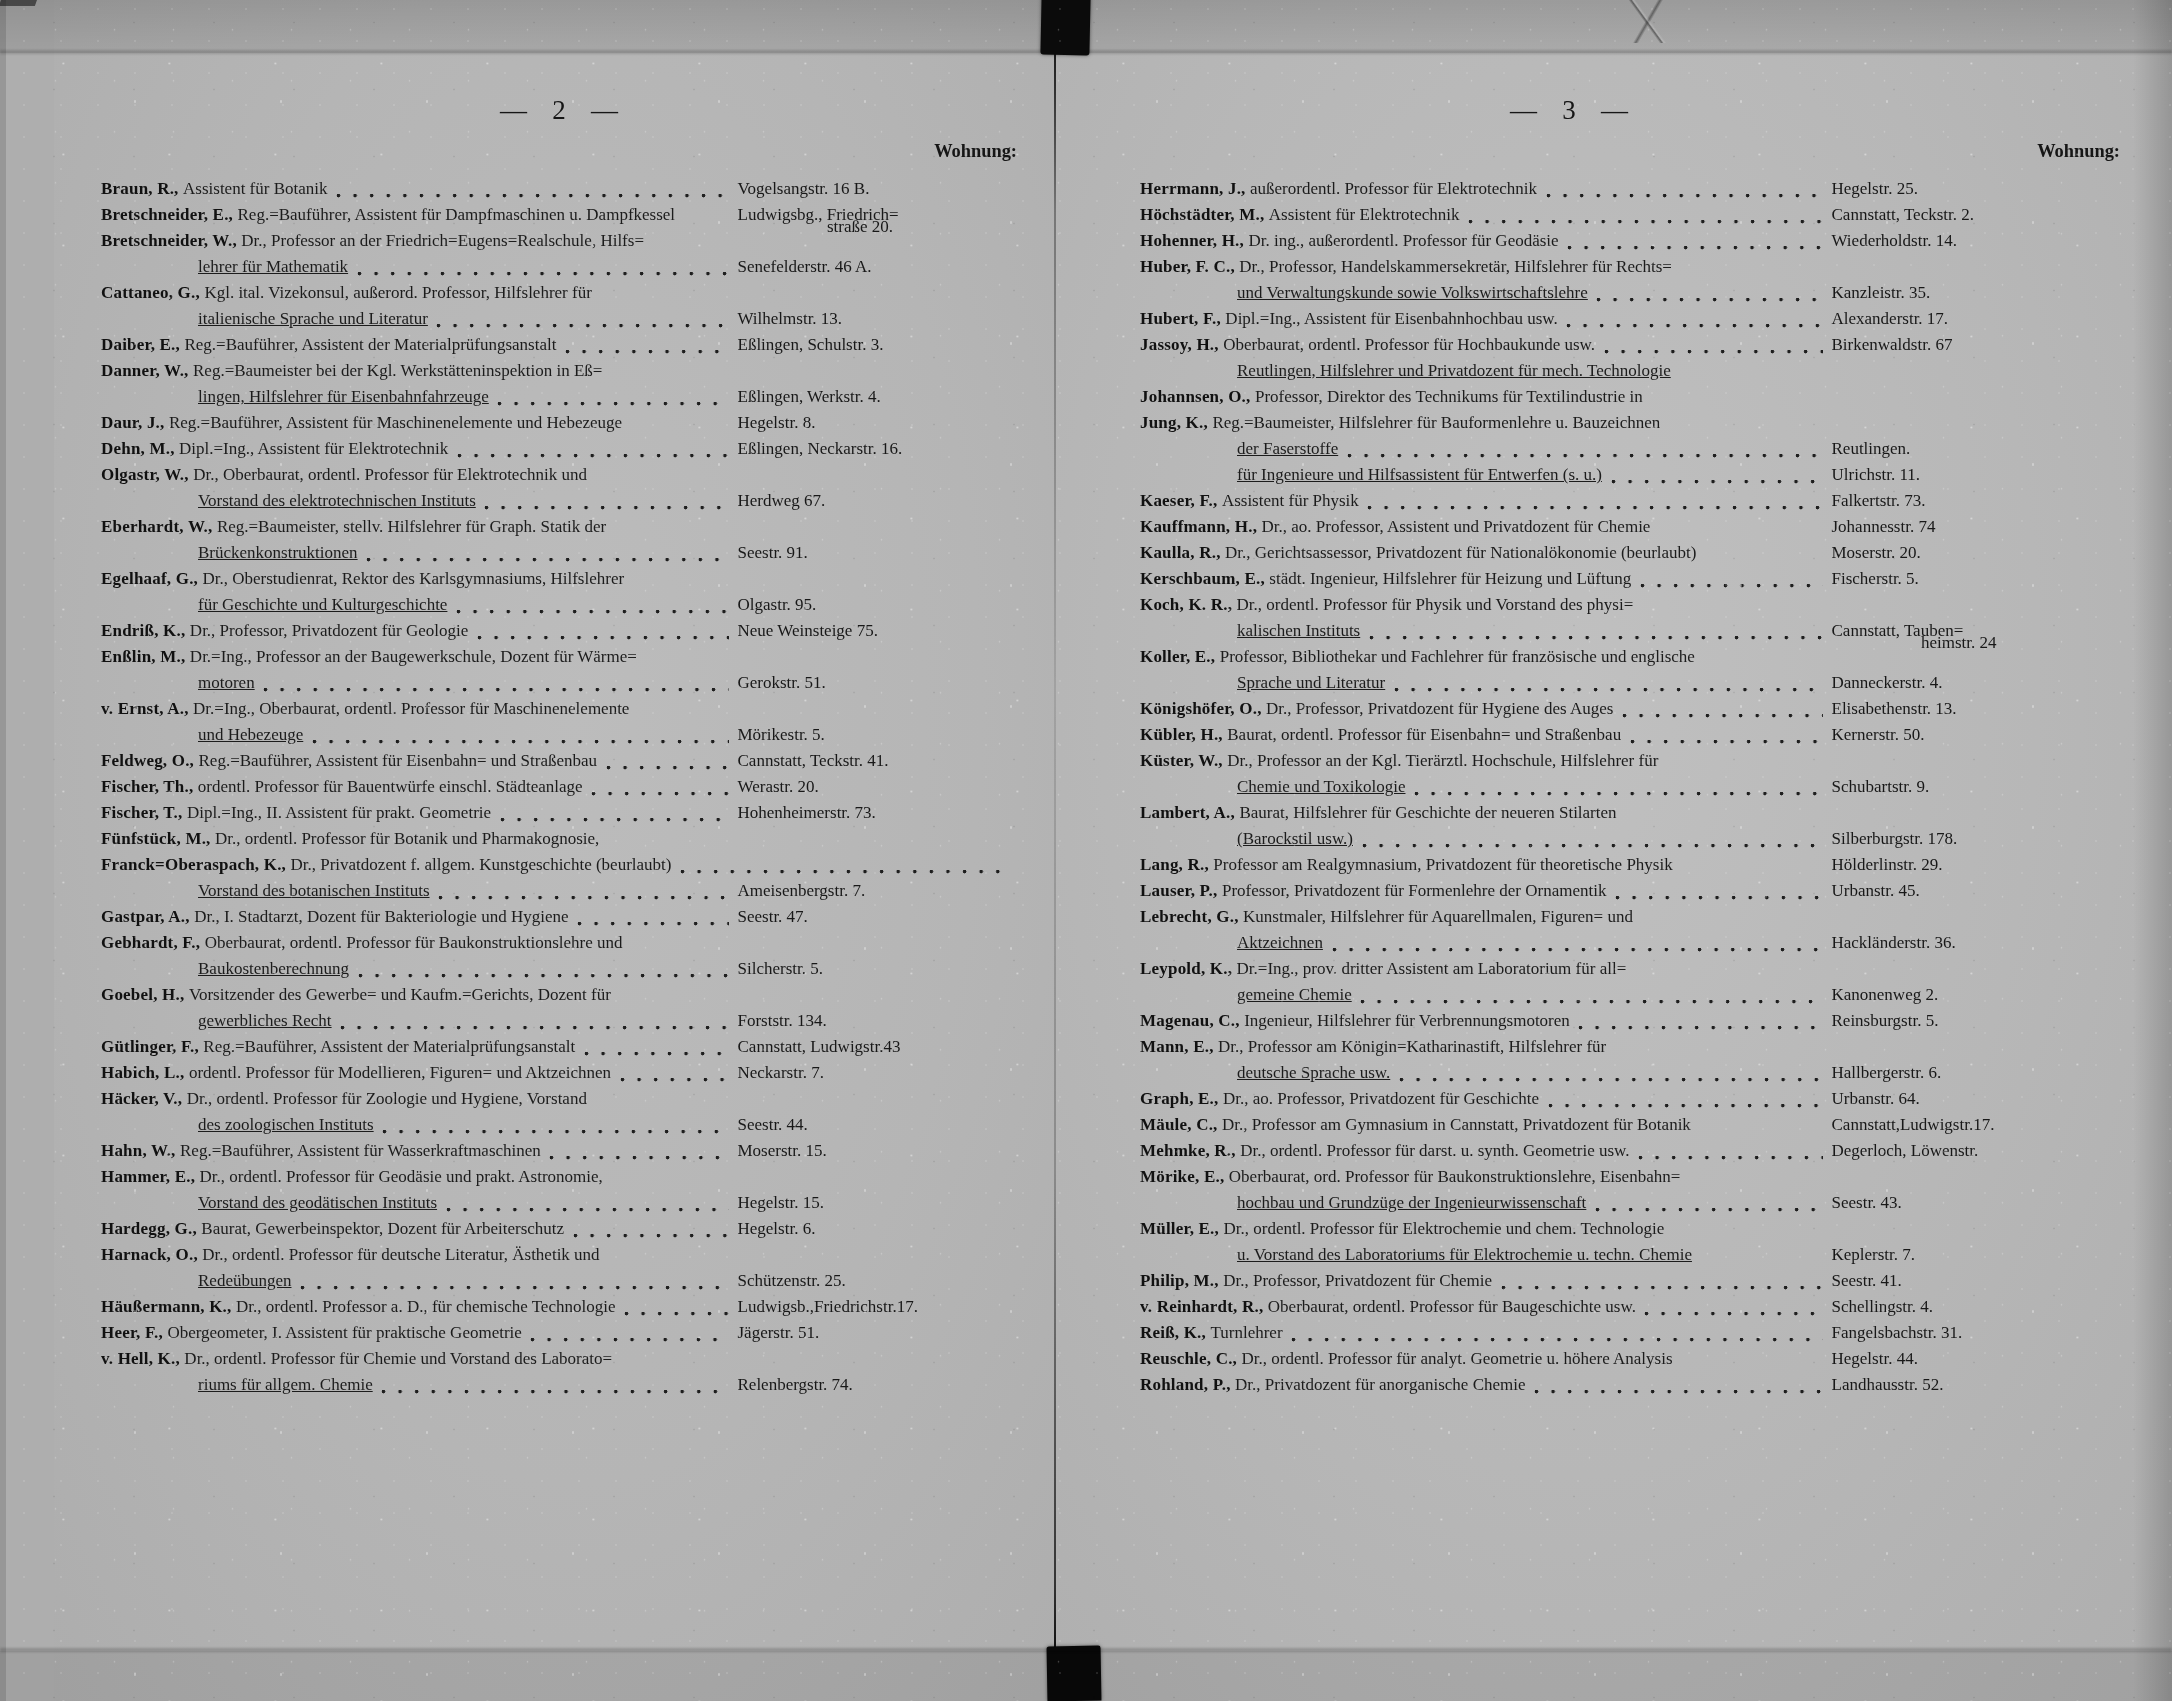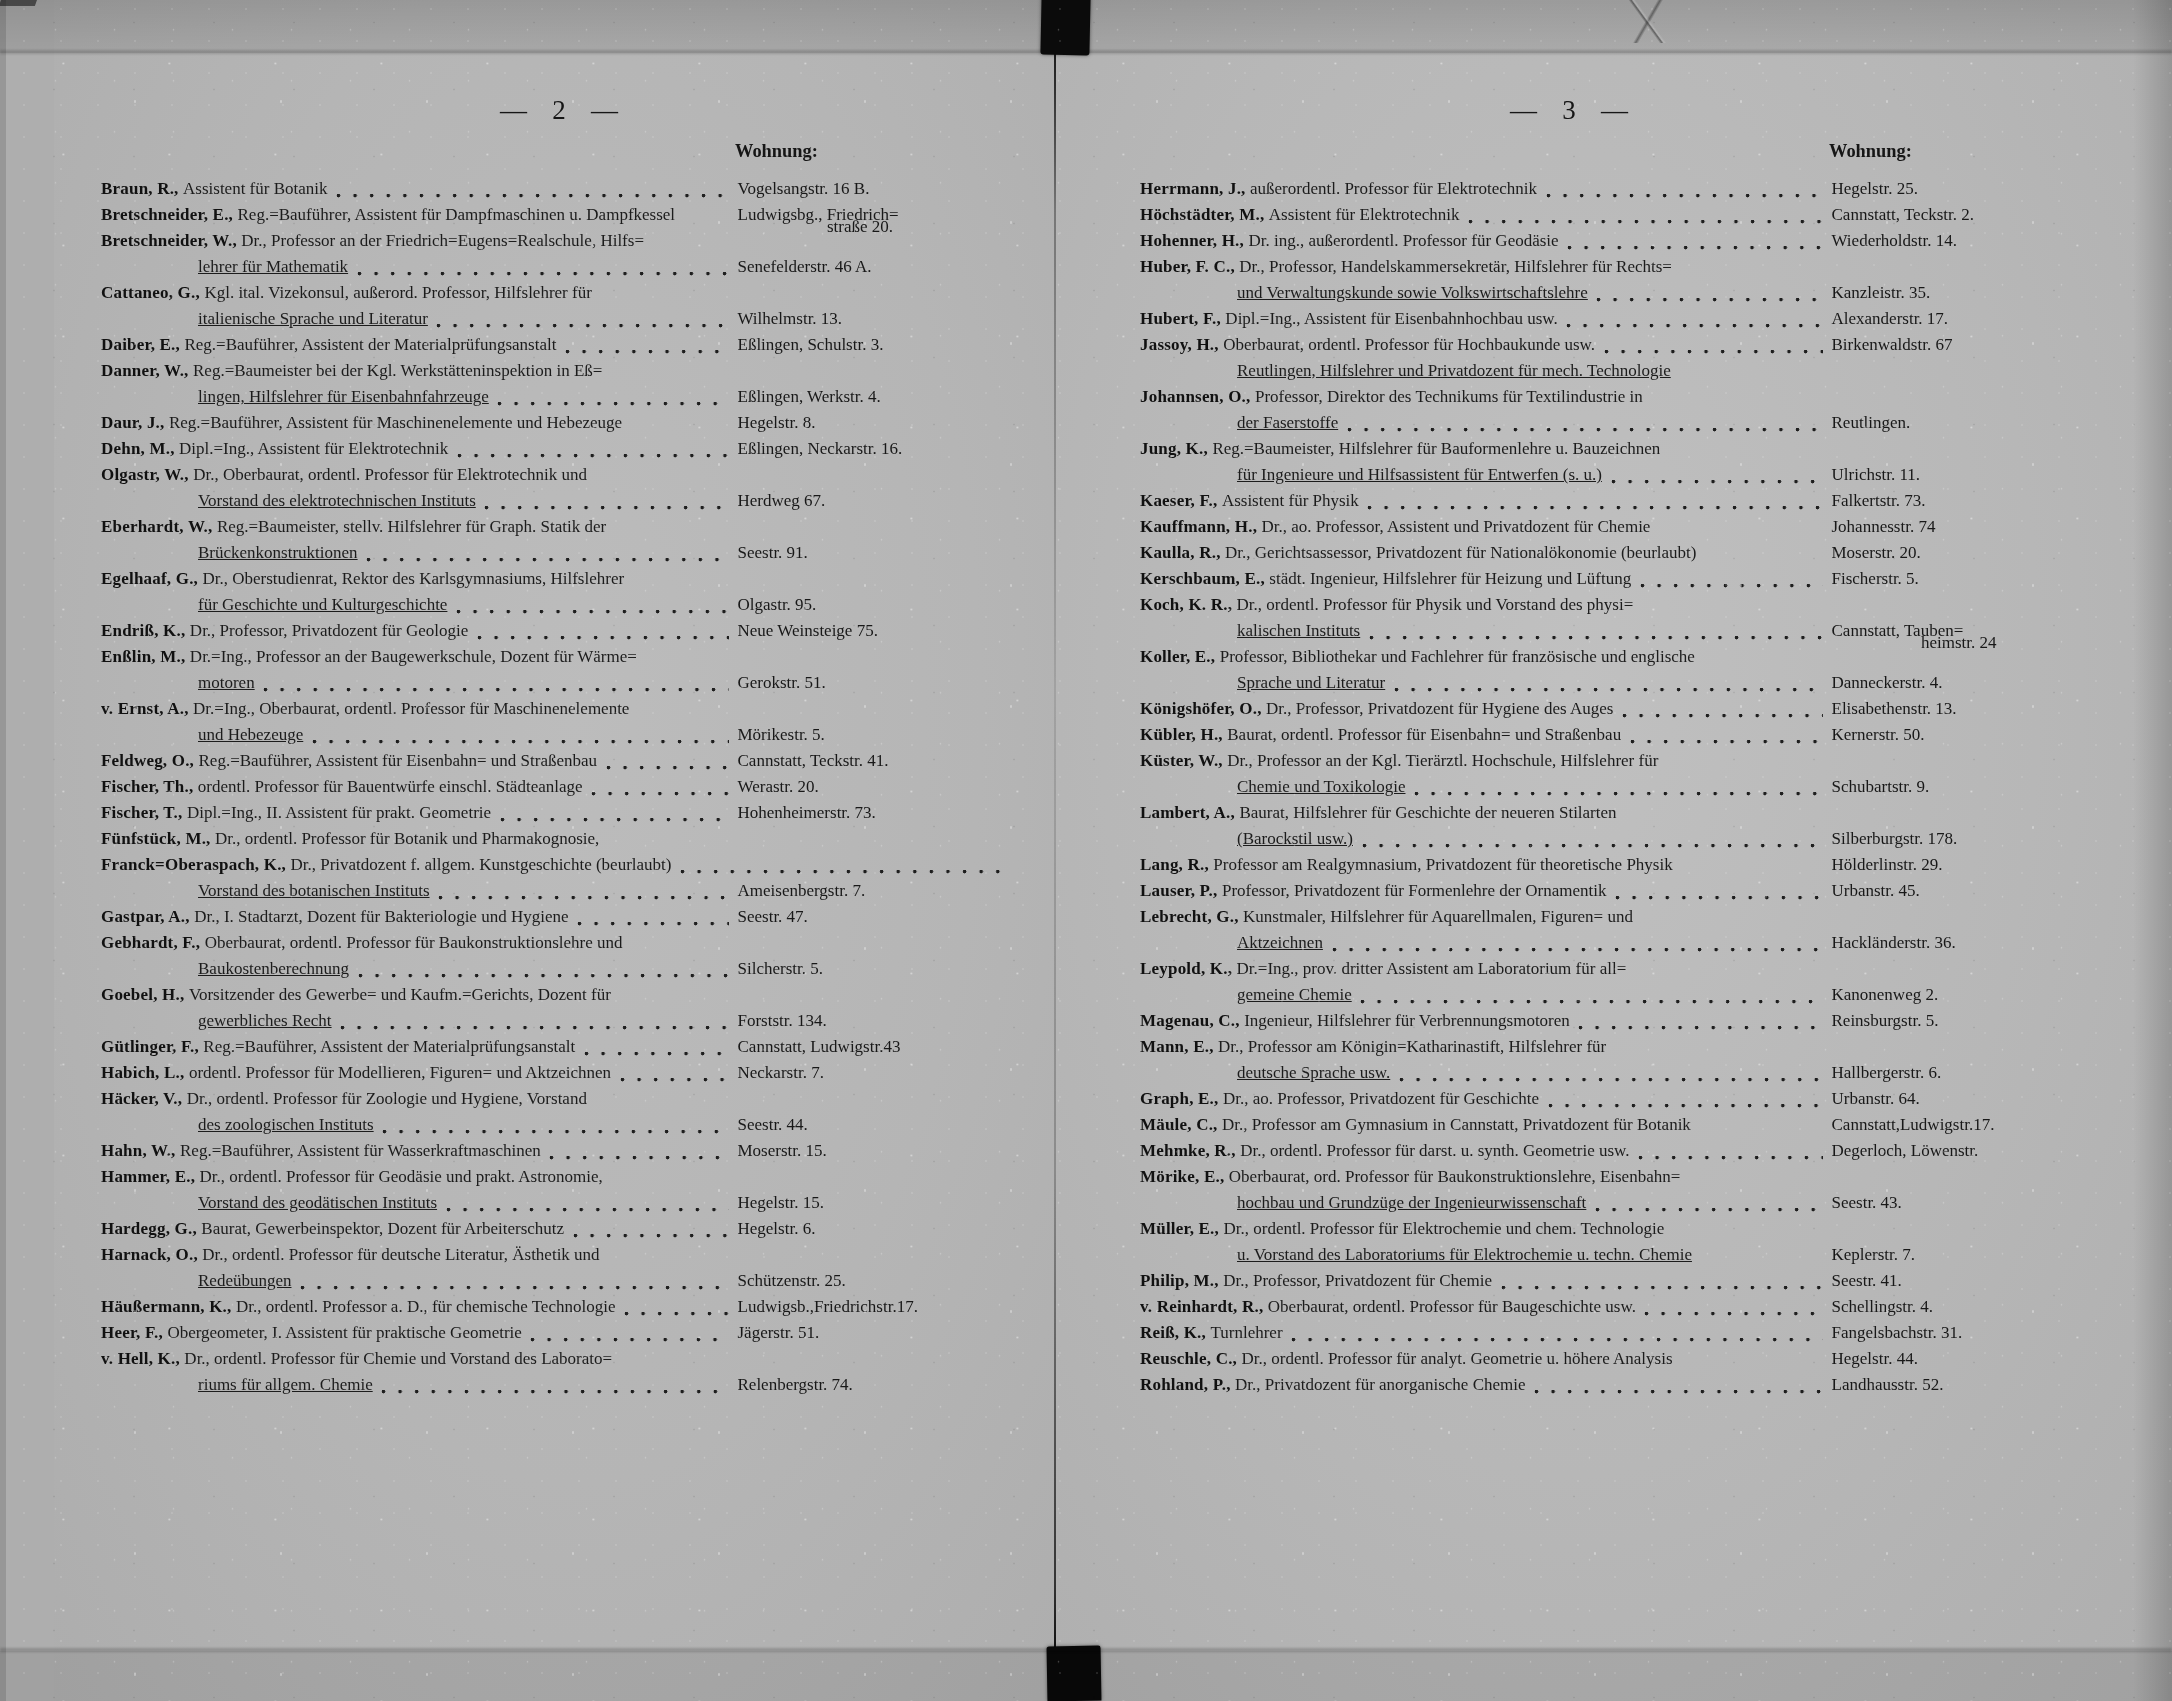--- a/index.html
+++ b/index.html
@@ -8,21 +8,21 @@
   
   .page{position:absolute;top:0;height:1702px;box-sizing:border-box;color:#1c1c1c;}
   .p2{left:54px;width:1002px;padding:92px 39px 0 47px;--addrw:282px;
       background:radial-gradient(ellipse at 52% 42%, #bcbcbc 0%, #b5b5b5 55%, #adadad 100%);}
   .p3{left:1056px;width:1116px;padding:92px 52px 0 84px;--addrw:291px;
       background:radial-gradient(ellipse at 46% 40%, #c0c0c0 0%, #b7b7b7 55%, #aeaeae 100%);}
   .pagenum{text-align:center;font-size:27px;line-height:37px;word-spacing:18.4px;
       font-weight:400;margin-bottom:9.8px;color:#161616;}
   .p3 .pagenum{transform:translateX(-61px);}
   .whrow{display:flex;line-height:24.5px;margin-bottom:2.5px;}
-  .wh{width:var(--addrw);margin-left:auto;text-align:left;font-weight:700;font-size:18.4px;color:#161616;}
+  .wh{width:var(--addrw);margin-left:auto;text-align:right;font-weight:700;font-size:18.4px;color:#161616;}
   .entries{margin-top:13px;font-size:17px;}
   .line{display:flex;position:relative;line-height:26px;height:26px;padding-right:var(--addrw);}
   .line.nopadd{padding-right:0;}
   .t{flex:0 0 auto;white-space:nowrap;}
   .t.ind{padding-left:97px;text-decoration:underline;}
   .nm{font-weight:700;letter-spacing:0.2px;color:#111;}
   .leader{flex:1 1 0;min-width:0;margin:0 6.1px 0 8.6px;
       background-image:radial-gradient(circle at 2.5px 19.6px, #1e1e1e 1.6px, rgba(0,0,0,0) 2.1px);
       background-size:16.6px 26px;background-repeat:repeat-x;}
   .addr{position:absolute;top:0;left:calc(100% - var(--addrw) + 2.5px);white-space:nowrap;color:#181818;}
@@ -320,26 +320,26 @@
           <span class="leader"></span>
           <span class="addr">Birkenwaldstr. 67</span>
         </div>
         <div class="line">
           <span class="t ind">Reutlingen, Hilfslehrer und Privatdozent für mech. Technologie</span>
         </div>
         <div class="line">
           <span class="t"><span class="nm">Johannsen, O., </span>Professor, Direktor des Technikums für Textilindustrie in</span>
         </div>
         <div class="line">
+          <span class="t"><span class="nm">Jung, K., </span>Reg.=Baumeister, Hilfslehrer für Bauformenlehre u. Bauzeichnen</span>
+        </div>
+        <div class="line">
           <span class="t ind">der Faserstoffe</span>
           <span class="leader"></span>
           <span class="addr">Reutlingen.</span>
-        </div>
-        <div class="line">
-          <span class="t"><span class="nm">Jung, K., </span>Reg.=Baumeister, Hilfslehrer für Bauformenlehre u. Bauzeichnen</span>
         </div>
         <div class="line">
           <span class="t ind">für Ingenieure und Hilfsassistent für Entwerfen (s. u.)</span>
           <span class="leader"></span>
           <span class="addr">Ulrichstr. 11.</span>
         </div>
         <div class="line">
           <span class="t"><span class="nm">Kaeser, F., </span>Assistent für Physik</span>
           <span class="leader"></span>
           <span class="addr">Falkertstr. 73.</span>

